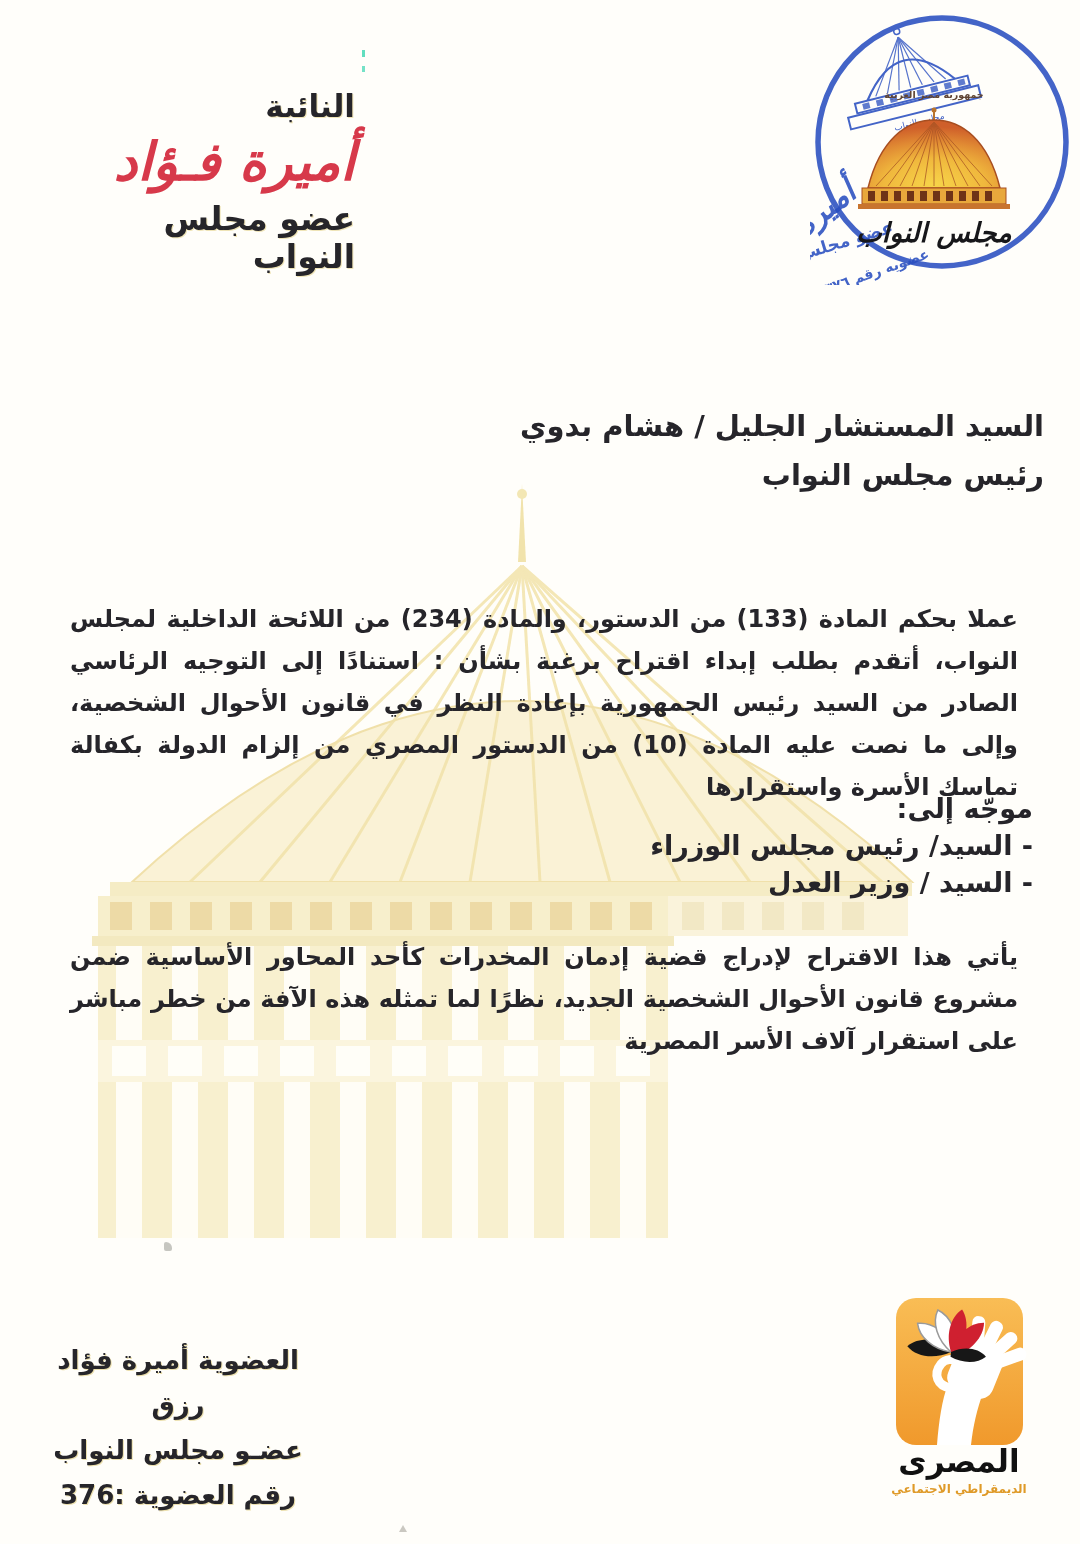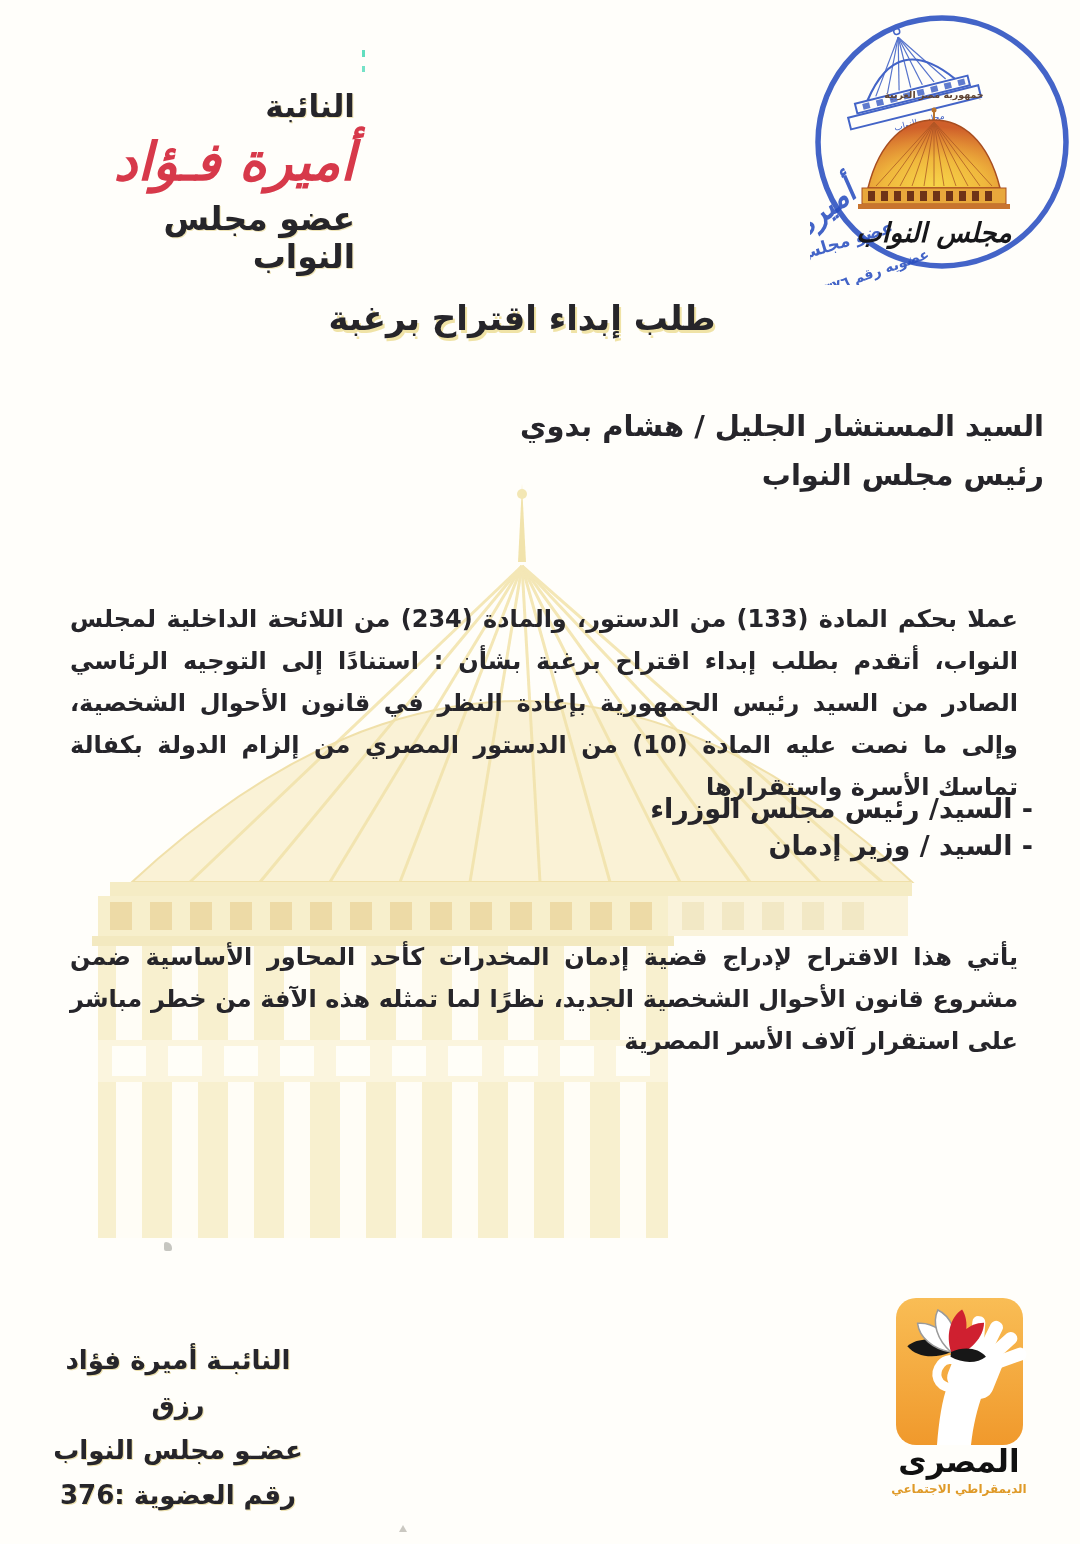--- a/index.html
+++ b/index.html
@@ -180,45 +180,45 @@
           <rect x="113" y="107" width="7" height="10"></rect>
         <rect x="126" y="107" width="7" height="10"></rect>
           <rect x="139" y="107" width="7" height="10"></rect>
       </g>
       <rect x="12" y="120" width="152" height="5" fill="#c8742e"></rect>
       <text x="88" y="158" font-size="27" font-weight="bold" font-style="italic" text-anchor="middle" fill="#17171a">مجلس النواب</text>
     </svg>
   </div>
 
   
-  <div class="layer doc-title">طلب إبداء اقتراح برغبة</div>
 
   
   <div class="layer addressee">
     <div>السيد المستشار الجليل / هشام بدوي</div>
     <div>رئيس مجلس النواب</div>
   </div>
 
   
 
   
   <p class="para para1">عملا بحكم المادة (133) من الدستور، والمادة (234) من اللائحة الداخلية لمجلس النواب، أتقدم بطلب إبداء اقتراح برغبة بشأن : استنادًا إلى التوجيه الرئاسي الصادر من السيد رئيس الجمهورية بإعادة النظر في قانون الأحوال الشخصية، وإلى ما نصت عليه المادة (10) من الدستور المصري من إلزام الدولة بكفالة تماسك الأسرة واستقرارها</p>
 
   
   <div class="layer directed">
+    <div>موجّه إلى:</div>
     <div>- السيد/ رئيس مجلس الوزراء</div>
-    <div>- السيد / وزير إدمان</div>
+    <div>- السيد / وزير العدل</div>
   </div>
 
   
   <p class="para para2">يأتي هذا الاقتراح لإدراج قضية إدمان المخدرات كأحد المحاور الأساسية ضمن مشروع قانون الأحوال الشخصية الجديد، نظرًا لما تمثله هذه الآفة من خطر مباشر على استقرار آلاف الأسر المصرية</p>
 
   
   <div class="layer sig-block">
-    <div>النائبـة أميرة فؤاد رزق</div>
+    <div>العضوية أميرة فؤاد رزق</div>
     <div>عضـو مجلس النواب</div>
     <div>رقم العضوية :376</div>
   </div>
 
   
   <svg class="stamp" width="270" height="285" viewBox="0 0 270 285">
     <g opacity="0.88" fill="none" stroke="#2a4fc0">
       <circle cx="132" cy="142" r="124" stroke-width="5.5"></circle>
       <g transform="translate(28,44) rotate(-14)">
         <path d="M15,62 Q60,2 105,62" stroke-width="2.2"></path>

